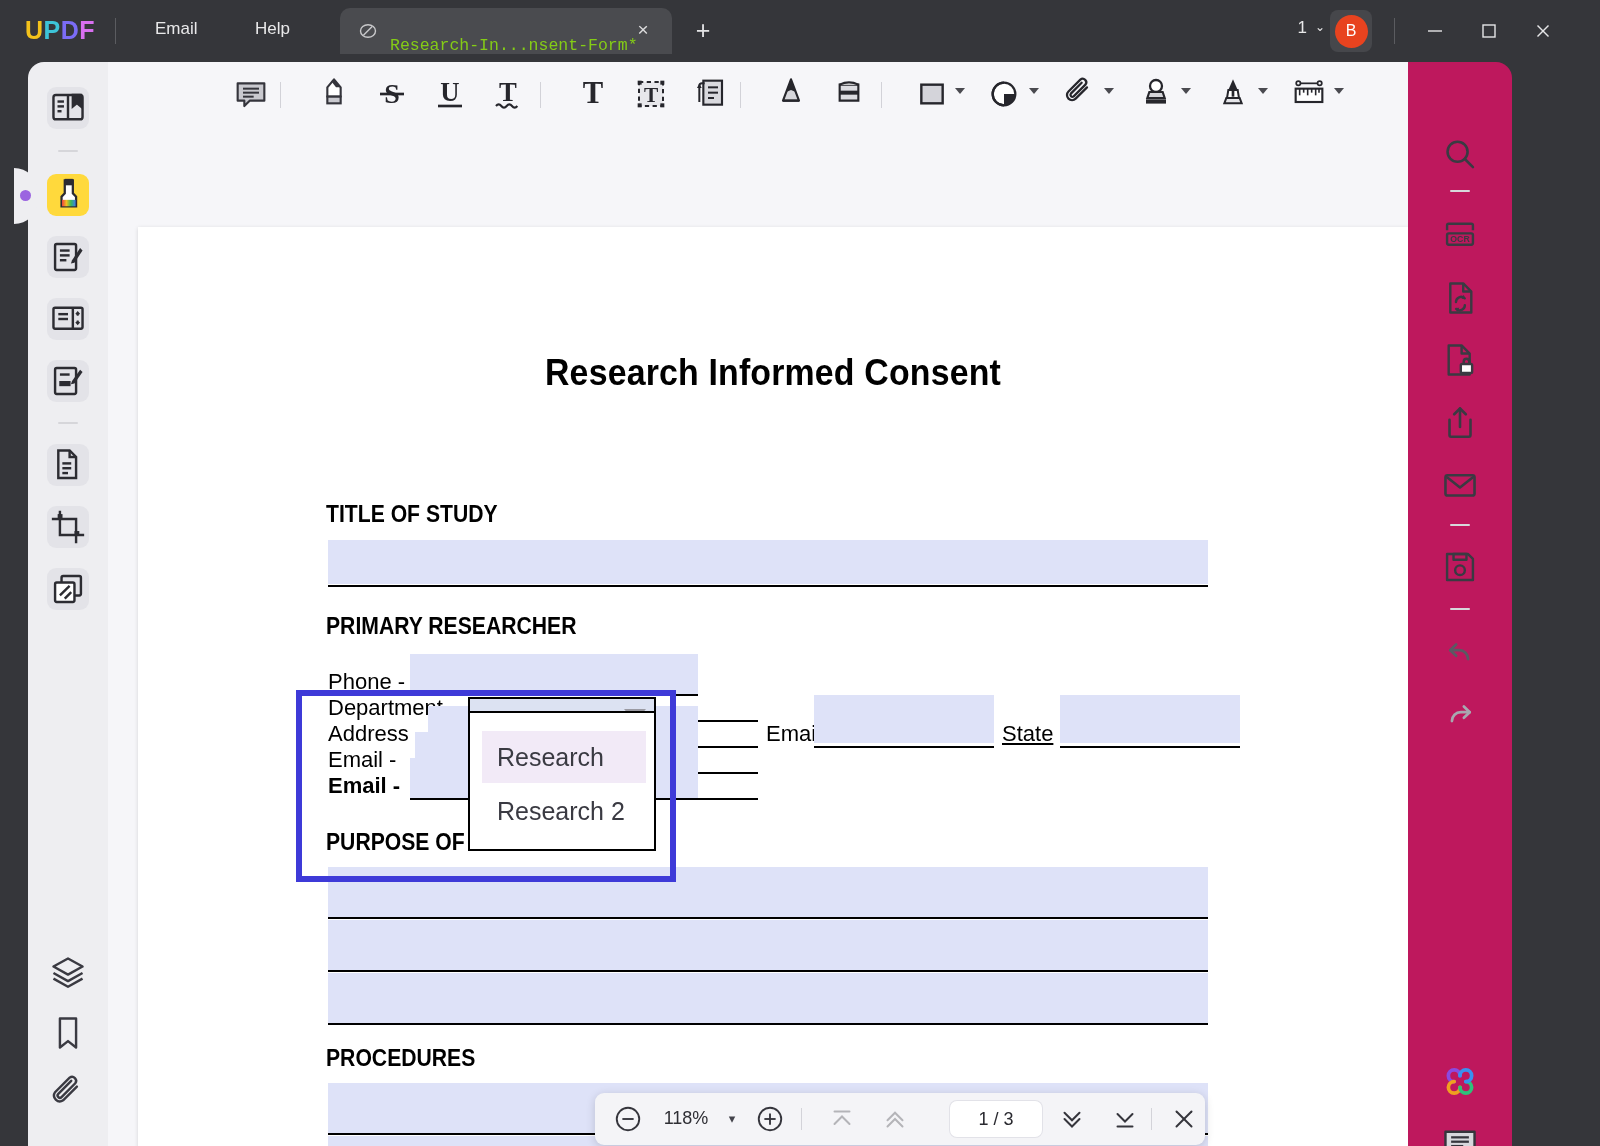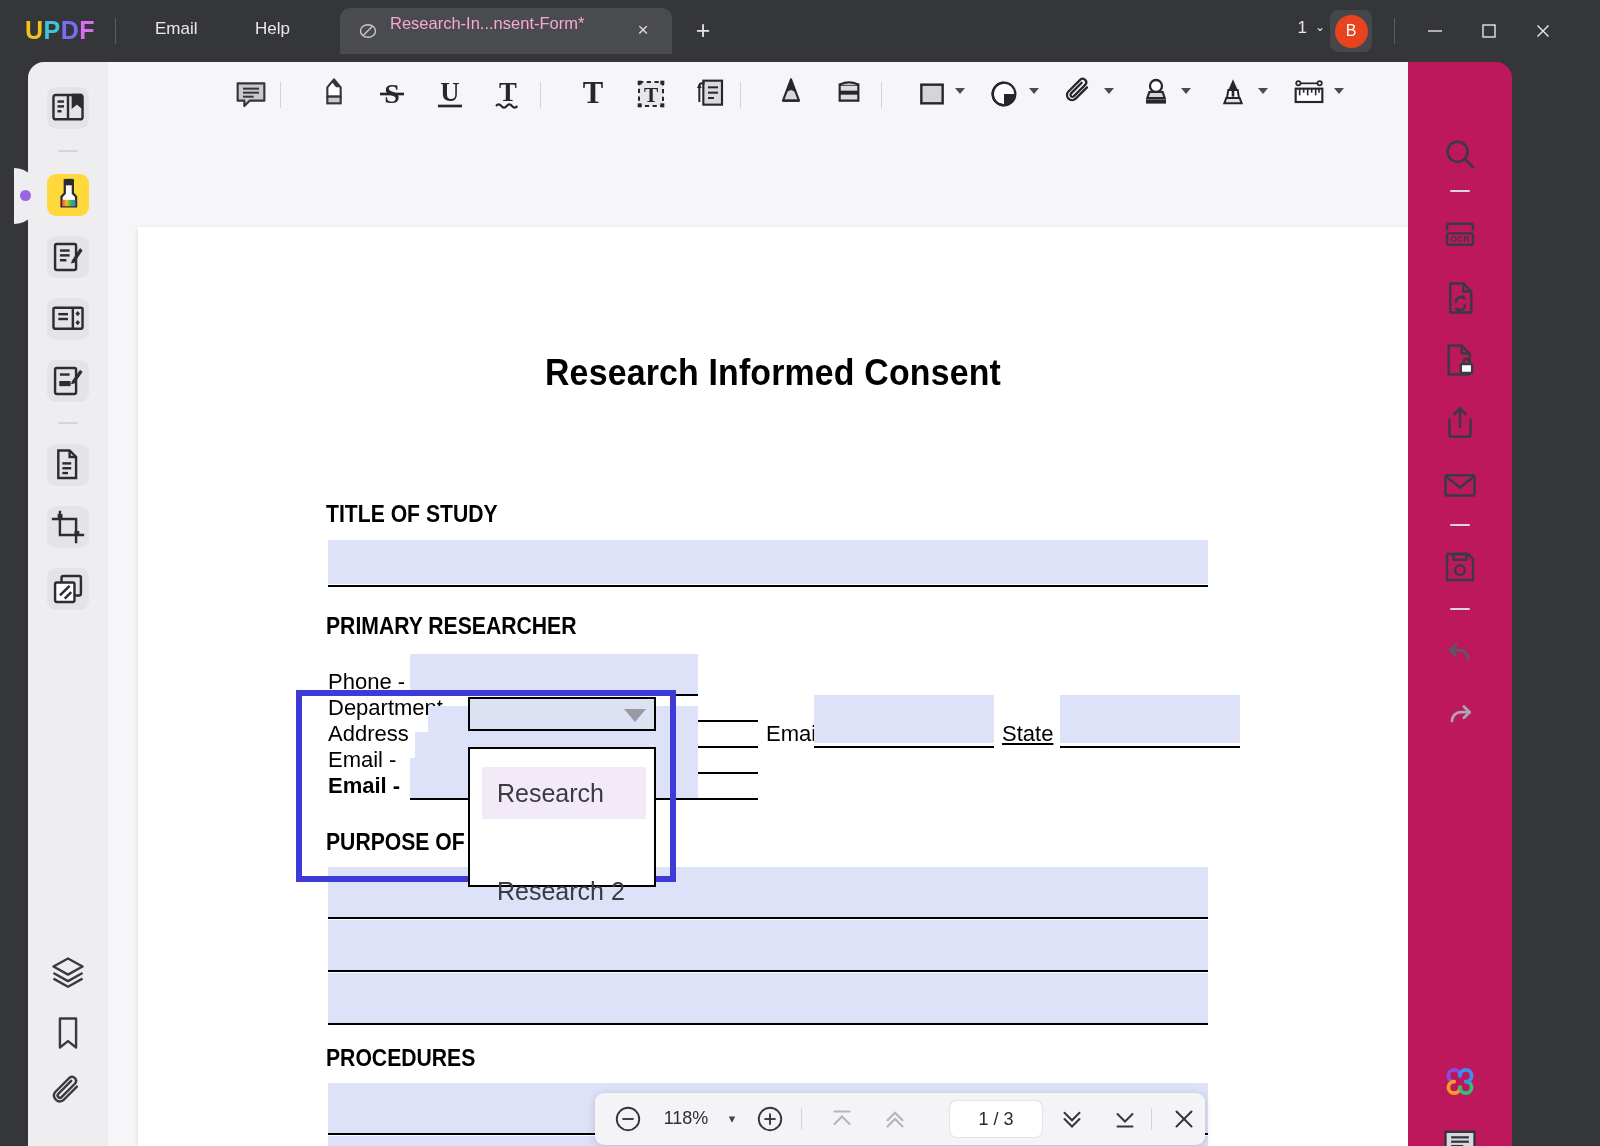--- a/index.html
+++ b/index.html
@@ -15,21 +15,21 @@
   .titlebar{position:absolute;left:0;top:0;width:1600px;height:62px;background:#35363a;}
   .logo{position:absolute;left:25px;top:16px;font-size:25px;font-weight:700;letter-spacing:.5px;}
   .logo .u{color:#f3c21b}.logo .p{color:#3dc4d8}.logo .d{color:#7b6cf6}.logo .f{color:#d86ff0}
   .tb-sep{position:absolute;top:18px;width:1px;height:26px;background:#5b5c60;}
   .menu-item{position:absolute;top:19px;color:#e9e9ea;font-size:17px;cursor:default;}
   .tab{
     position:absolute;left:340px;top:8px;width:332px;height:46px;
     background:#4a4b4f;border-radius:10px 10px 0 0;
   }
   .tab-ico{position:absolute;left:18px;top:13px;width:20px;height:20px;}
-  .tab-title{position:absolute;left:50px;top:6px;font-size:16.5px;color:#f9a8d4;white-space:nowrap;}
+  .tab-title{position:absolute;left:50px;top:28px;font-size:16.5px;color:#84cc16;white-space:nowrap;font-family:Liberation Mono, monospace;}
   .tab-close{position:absolute;right:18px;top:11px;width:22px;height:22px;color:#dcdcdd;font-size:19px;line-height:22px;text-align:center;cursor:pointer;}
   .newtab{position:absolute;left:690px;top:18px;width:26px;height:26px;color:#e4e4e5;font-size:25px;line-height:24px;text-align:center;cursor:pointer;font-weight:300;}
   .winnum{position:absolute;right:275px;top:18px;color:#e8e8e9;font-size:17px;}
   .winnum .chev{display:inline-block;margin-left:8px;font-size:12px;vertical-align:2px;}
   .avatar{
     position:absolute;right:228px;top:10px;width:42px;height:42px;border-radius:8px;
     background:#46474b;display:flex;align-items:center;justify-content:center;
   }
   .avatar .circ{width:33px;height:33px;border-radius:50%;background:#e8431f;color:#fff;font-size:16px;
     display:flex;align-items:center;justify-content:center;font-weight:500;}
@@ -430,24 +430,24 @@
           <div class="sec" style="left:188px;top:818px;">PROCEDURES</div>
           <div class="fld" style="left:190px;top:856px;width:880px;height:50px;"></div>
           <div class="ul" style="left:190px;top:906px;width:880px;"></div>
           <div class="fld" style="left:190px;top:909px;width:880px;height:50px;"></div>
 
           <div class="annot" style="left:158px;top:463px;width:368px;height:180px;"></div>
 
           <div class="ddfield" style="left:330px;top:470px;width:188px;height:34px;">
             <div class="ddarrow" style="right:8px;top:10px;"></div>
           </div>
-          <div class="ddlist" style="left:330px;top:520px;width:188px;height:140px;">
+          <div class="ddlist" style="left:330px;top:484px;width:188px;height:140px;">
             <div class="ddsel" style="left:12px;top:18px;width:164px;height:52px;"></div>
             <div class="ddopt" style="left:27px;top:30px;">Research</div>
-            <div class="ddopt" style="left:27px;top:84px;margin-top:44px;">Research 2</div>
+            <div class="ddopt" style="left:27px;top:84px;">Research 2</div>
           </div>
 
         </div>
 
         <div class="scrollbar">
           <div class="thumb"></div>
         </div>
       </div>
 
       <div class="botbar">

